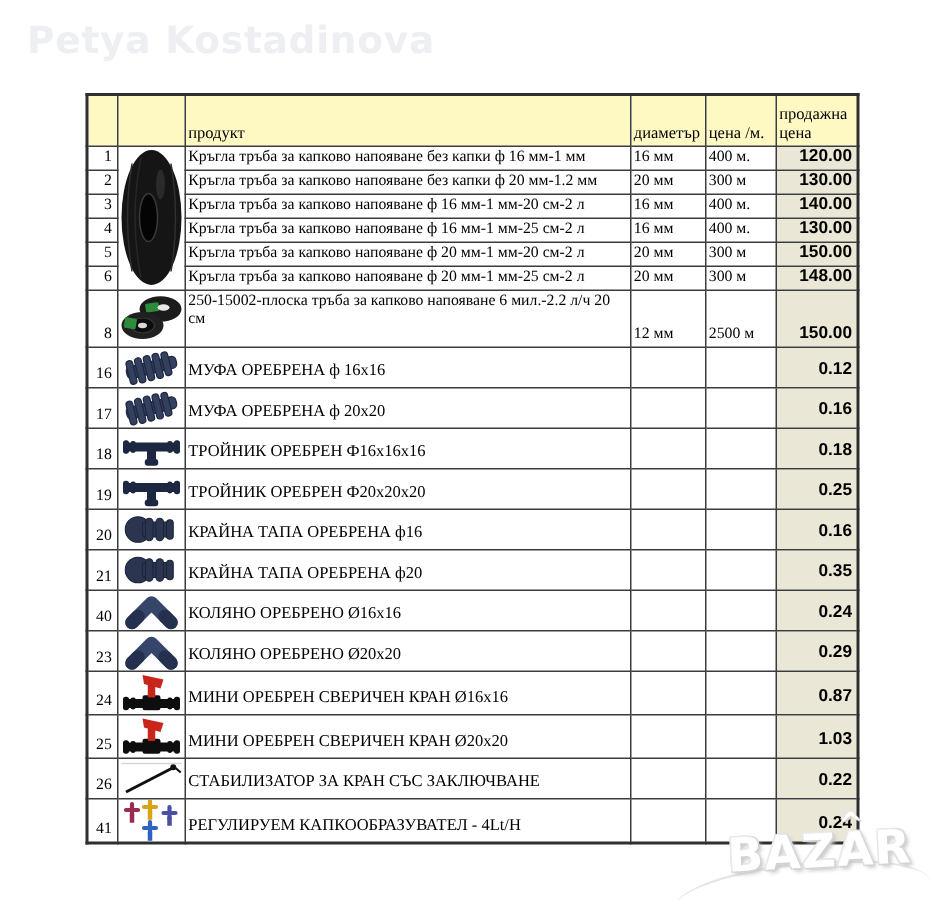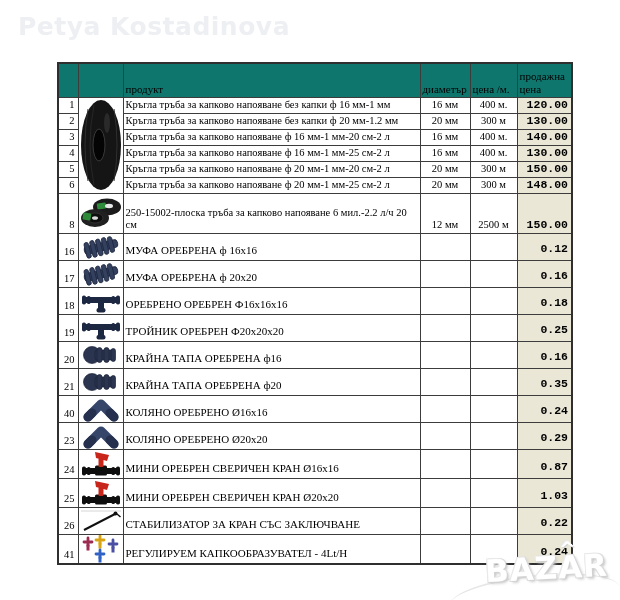--- a/index.html
+++ b/index.html
@@ -8,38 +8,38 @@
 
   .watermark{position:absolute;left:18px;top:12px;
     font-family:"DejaVu Sans",sans-serif;font-weight:bold;font-size:25px;
     color:#edeff2;letter-spacing:.5px;}
 
   table.price{position:absolute;left:57px;top:62px;width:514px;
     border-collapse:collapse;table-layout:fixed;
     border:2px solid #2f2f2f;}
   table.price th,table.price td{border:1px solid #3c3c3c;overflow:hidden;}
 
-  th{background:#0f766e;font-weight:normal;font-size:11px;text-align:left;
+  th{background:#fef9c3;font-weight:normal;font-size:11px;text-align:left;
      vertical-align:bottom;padding:1px 2px;line-height:1.15;}
   tr.hdr{height:34px;}
 
   td{font-size:10.5px;vertical-align:bottom;padding:0 2px 1px 2px;line-height:1.2;
      white-space:nowrap;}
   tr.r-s{height:16px;}
   tr.r-t{height:38px;}
   tr.r-m{height:27px;}
-  tr.r-t td.c-prod{white-space:normal;vertical-align:top;padding-top:13px;}
+  tr.r-t td.c-prod{white-space:normal;vertical-align:top;padding-top:1px;}
 
   td.c-num{text-align:right;padding-right:3px;}
   td.c-img{text-align:center;vertical-align:middle;padding:0;background:#fff;}
   tr.r-m td.c-prod{font-size:11px;padding-bottom:3px;font-family:Liberation Serif, serif;}
-  td.c-dia,td.c-roll{font-size:10.5px;text-align:center;}
+  td.c-dia,td.c-roll{font-size:10.5px;}
   tr.r-t td.c-dia,tr.r-t td.c-roll{vertical-align:bottom;}
 
-  td.c-price{background:#eae7d6;font-family:Liberation Mono, monospace;
+  td.c-price{background:#eae7d6;font-family:Liberation Sans, sans-serif;
     font-weight:bold;font-size:11.5px;text-align:right;padding-right:3px;}
   tr.r-m td.c-price{padding-bottom:4px;margin-top:34px;}
 
   .bazar{position:absolute;right:12px;top:550px;transform:rotate(-3deg);
     font-family:"DejaVu Sans",sans-serif;font-weight:800;font-size:31px;
     color:#ffffff;letter-spacing:1px;
     text-shadow:1px 1px 0 #d2d2d2,-1px -1px 0 #e9e9e9,1px -1px 0 #dedede,
                 -1px 1px 0 #dedede,2px 2px 3px #c4c4c4;}
   .bazar .roof{position:absolute;left:61%;top:-12px;font-size:20px;color:#fff;
     text-shadow:1px 1px 0 #d2d2d2,-1px -1px 0 #e7e7e7;}
@@ -195,21 +195,21 @@
               <rect x="2" y="9" width="36" height="6" rx="1"></rect>
               <rect x="1" y="7.5" width="4" height="9" rx="1.8"></rect>
               <rect x="6" y="8" width="3.5" height="8" rx="1.6"></rect>
               <rect x="35" y="7.5" width="4" height="9" rx="1.8"></rect>
               <rect x="30.5" y="8" width="3.5" height="8" rx="1.6"></rect>
               <rect x="17" y="12" width="6" height="11" rx="1"></rect>
               <rect x="15.5" y="20" width="9" height="4.5" rx="2"></rect>
             </g>
           </svg>
         </td>
-        <td class="c-prod">ОРЕБРЕНО ОРЕБРЕН Ф16x16x16</td>
+        <td class="c-prod">ТРОЙНИК ОРЕБРЕН Ф16x16x16</td>
         <td class="c-dia"></td>
         <td class="c-roll"></td>
         <td class="c-price">0.18</td>
       </tr>
       <tr class="r-m">
         <td class="c-num">19</td>
         <td class="c-img">
           <svg width="40" height="26" viewBox="0 0 40 26">
             <g fill="#1c2742">
               <rect x="2" y="9" width="36" height="6" rx="1"></rect>

